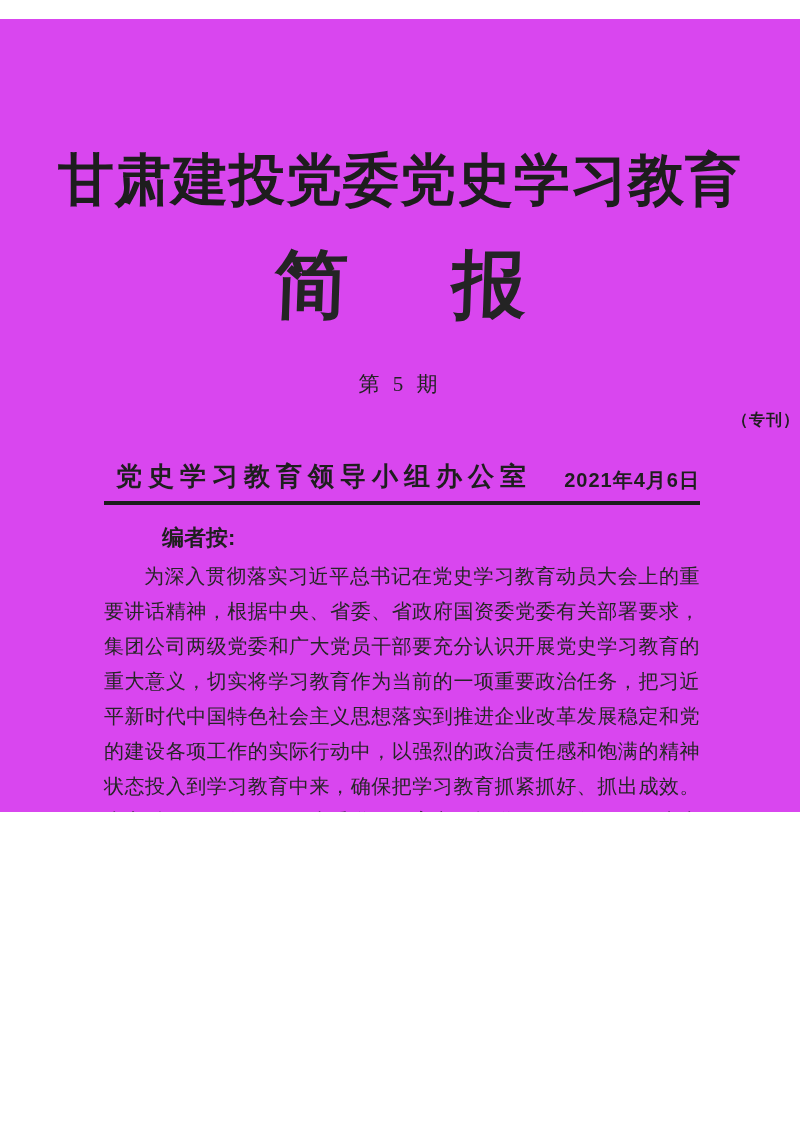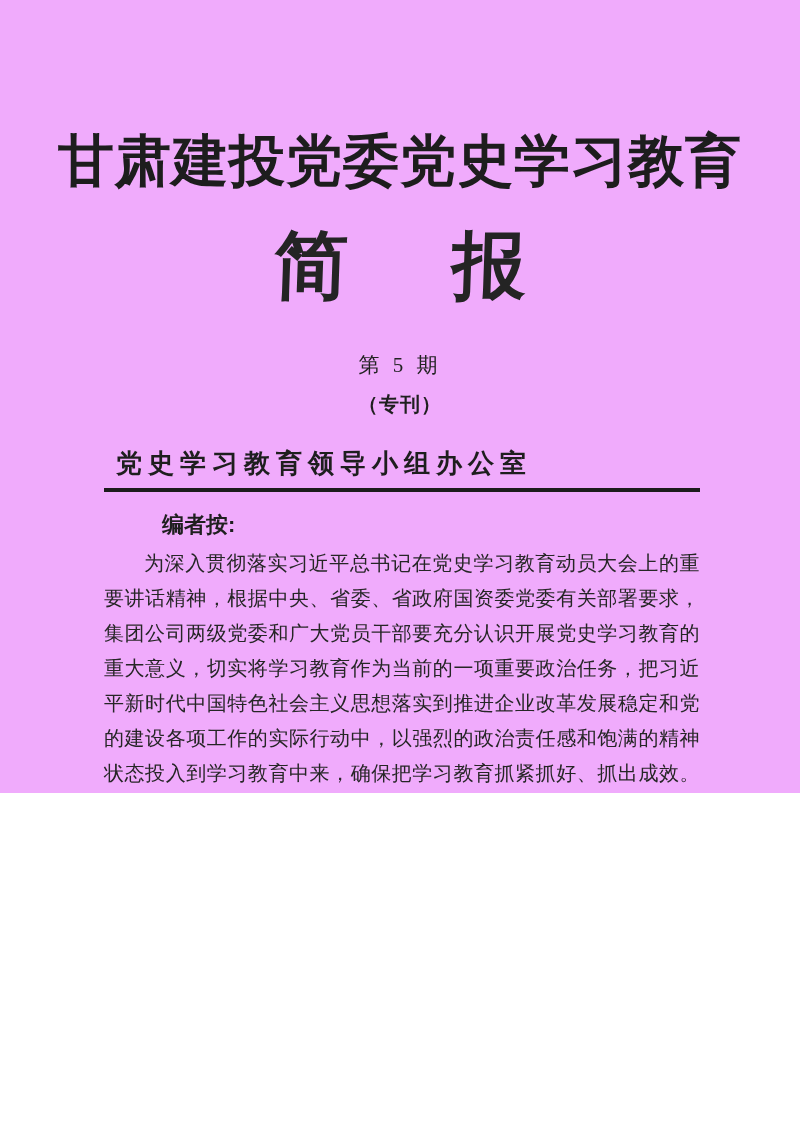--- a/index.html
+++ b/index.html
@@ -4,24 +4,25 @@
 <style>
   html, body {
     margin: 0;
     padding: 0;
     background: #ffffff;
   }
   .page {
     position: relative;
     width: 800px;
     height: 793px;
-    background: #f0abfc;
+    background: #d946ef;
     overflow: hidden;
     font-family: "Liberation Serif", serif;
     color: #2a2a2a;
+    margin-top: 19px;
   }
   .doc-title {
     margin: 132px 0 0 0;
     text-align: center;
     font-family: "Liberation Serif", serif;
     font-size: 56px;
     line-height: 1.05;
     font-weight: 900;
     letter-spacing: 1px;
     color: #1d1d1d;
@@ -44,23 +45,23 @@
   }
   .issue-number {
     margin-top: 48px;
     text-align: center;
     font-size: 21px;
     letter-spacing: 4px;
     color: #222222;
   }
   .edition-label {
     margin-top: 12px;
-    text-align: center;
+    text-align: right;
     font-family: Liberation Sans, sans-serif;
-    font-size: 20px;
+    font-size: 16px;
     font-weight: bold;
     letter-spacing: 1px;
     color: #1f1f1f;
   }
   .masthead-info {
     margin: 28px 100px 0 116px;
   }
   .committee-line {
     font-family: "Liberation Sans", sans-serif;
     font-size: 19px;
@@ -132,20 +133,21 @@
     <span class="calli-char">报</span>
   </div>
 
   <div class="issue-number">第 5 期</div>
 
   <div class="edition-label">（专刊）</div>
 
   <div class="masthead-info">
     <div class="office-row">
       <span class="office-line">党史学习教育领导小组办公室</span>
+      <span class="publish-date">2021年4月6日</span>
     </div>
   </div>
 
   <hr class="masthead-rule">
 
   <div class="editor-note">
     <div class="note-label">编者按:</div>
     <p class="note-body">为深入贯彻落实习近平总书记在党史学习教育动员大会上的重要讲话精神，根据中央、省委、省政府国资委党委有关部署要求，集团公司两级党委和广大党员干部要充分认识开展党史学习教育的重大意义，切实将学习教育作为当前的一项重要政治任务，把习近平新时代中国特色社会主义思想落实到推进企业改革发展稳定和党的建设各项工作的实际行动中，以强烈的政治责任感和饱满的精神状态投入到学习教育中来，确保把学习教育抓紧抓好、抓出成效。为高质量做好集团公司党委学习教育宣传报道工作，集团公司党史学习教育领导小组办公室专门编发《简报》，及时反映学习教育重要会议、领导讲话和工作进展成效，总结推广先进典型和经验做法，反映有关突出问题，供集团全体党员干部和职工群众参阅。</p>
   </div>
 

